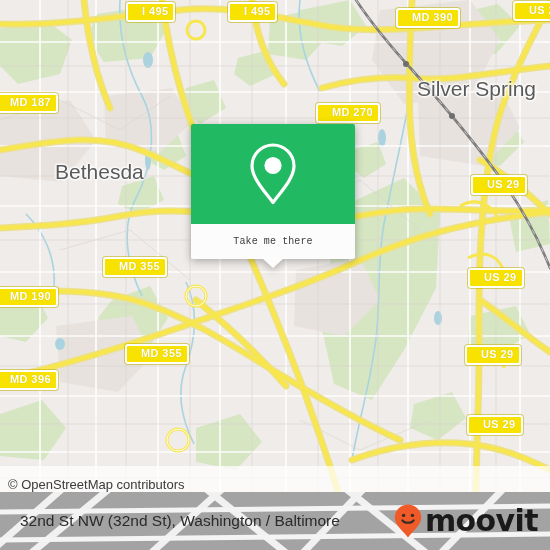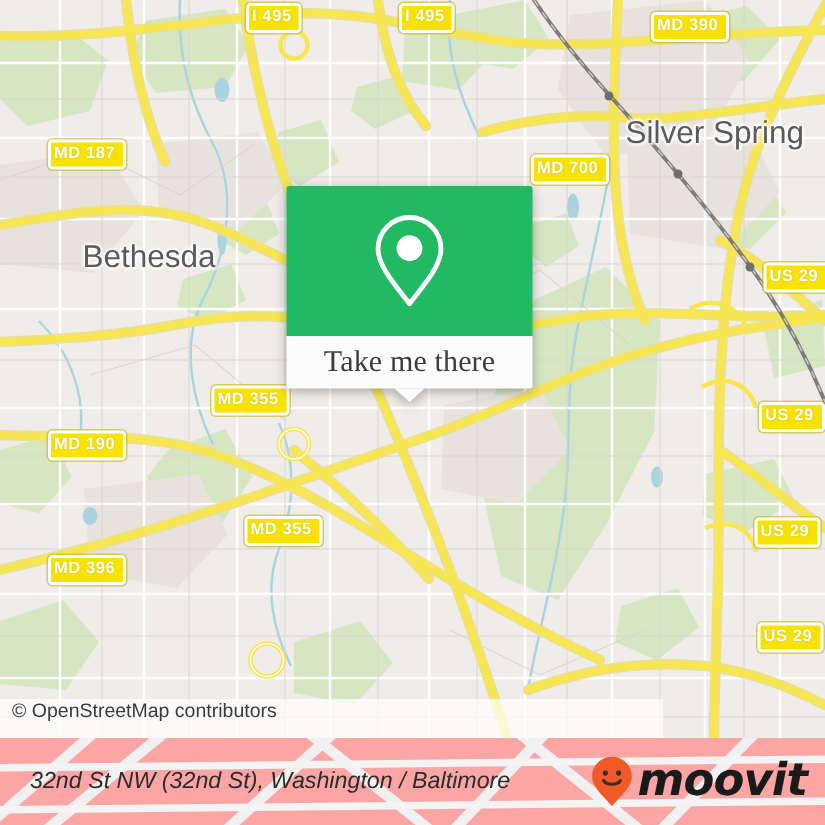--- a/index.html
+++ b/index.html
@@ -22,27 +22,26 @@
   
   .shield{
     position:absolute;
     background:#f7e200;
     border:2px solid #ffffff;
     border-radius:3px;
     color:#ffffff;
     font-size:11px;
     font-weight:bold;
     letter-spacing:.4px;
-    padding:1px 5px 2px 2px;
+    padding:1px 5px 2px 14px;
     line-height:13px;
     white-space:nowrap;
     text-shadow:0 0 1px rgba(120,110,0,.35);
     box-shadow:0 0 0 1px rgba(190,175,0,.55);
     font-family:"Liberation Sans", sans-serif;
-    margin-left:38px;
   }
 
   
   .place{
     position:absolute;
     color:#5a5a5a;
     font-family:"Liberation Sans", sans-serif;
     white-space:nowrap;
     text-shadow:
       0 0 3px #fff, 0 0 3px #fff, 0 0 3px #fff,
@@ -65,48 +64,48 @@
   }
   .callout-body{
     background:#fcfcfc;
     height:35px;
     border-radius:0 0 2px 2px;
     display:flex;align-items:center;justify-content:center;
     position:relative;
   }
   .callout-label{
     color:#3c3c3c;
-    font-size:20px;
+    font-size:10px;
     letter-spacing:.1px;
-    font-family:Liberation Serif, serif;
+    font-family:Liberation Mono, monospace;
   }
   .callout-tail{
     position:absolute;
     left:50%;margin-left:-10px;bottom:-9px;
     width:0;height:0;
     border-left:10px solid transparent;
     border-right:10px solid transparent;
     border-top:9px solid #fcfcfc;
   }
 
   
   .attrib{
-    position:absolute;left:0;bottom:0;width:442px;height:26px;
+    position:absolute;left:0;bottom:0;width:550px;height:26px;
     background:rgba(255,255,255,.72);
-    display:flex;align-items:flex-start;
+    display:flex;align-items:flex-end;
   }
   .attrib span{
     color:#3a3a3a;font-size:13px;padding-left:8px;
     font-family:"Liberation Sans", sans-serif;
   }
 
   
   .footer{
     position:absolute;left:0;top:492px;width:550px;height:58px;
-    background:#fca5a5;overflow:hidden;font-style:italic;
+    background:#a3a3a3;overflow:hidden;
   }
   .footer-watermark{position:absolute;left:0;top:0;width:550px;height:58px;opacity:1;}
   .footer-title{
     position:absolute;left:20px;top:0;height:58px;
     display:flex;align-items:center;
     color:#2b2b2b;font-size:15.5px;
     font-family:"Liberation Sans", sans-serif;
     white-space:nowrap;
   }
   .footer-logo{
@@ -282,21 +281,21 @@
       </g>
     </svg>
 
     <div class="place city" style="left:417px;top:77px;">Silver Spring</div>
     <div class="place city" style="left:55px;top:160px;">Bethesda</div>
 
     <div class="shield" style="left:126px;top:2px;">I 495</div>
     <div class="shield" style="left:228px;top:2px;">I 495</div>
     <div class="shield" style="left:396px;top:8px;text-align:center;">MD 390</div>
     <div class="shield" style="left:513px;top:1px;">US 29</div>
-    <div class="shield" style="left:316px;top:103px;">MD 700</div>
+    <div class="shield" style="left:316px;top:103px;">MD 270</div>
     <div class="shield" style="left:-6px;top:93px;">MD 187</div>
     <div class="shield" style="left:471px;top:175px;">US 29</div>
     <div class="shield" style="left:103px;top:257px;">MD 355</div>
     <div class="shield" style="left:-6px;top:287px;">MD 190</div>
     <div class="shield" style="left:468px;top:268px;">US 29</div>
     <div class="shield" style="left:125px;top:344px;">MD 355</div>
     <div class="shield" style="left:-6px;top:370px;">MD 396</div>
     <div class="shield" style="left:465px;top:345px;">US 29</div>
     <div class="shield" style="left:467px;top:415px;">US 29</div>
 

